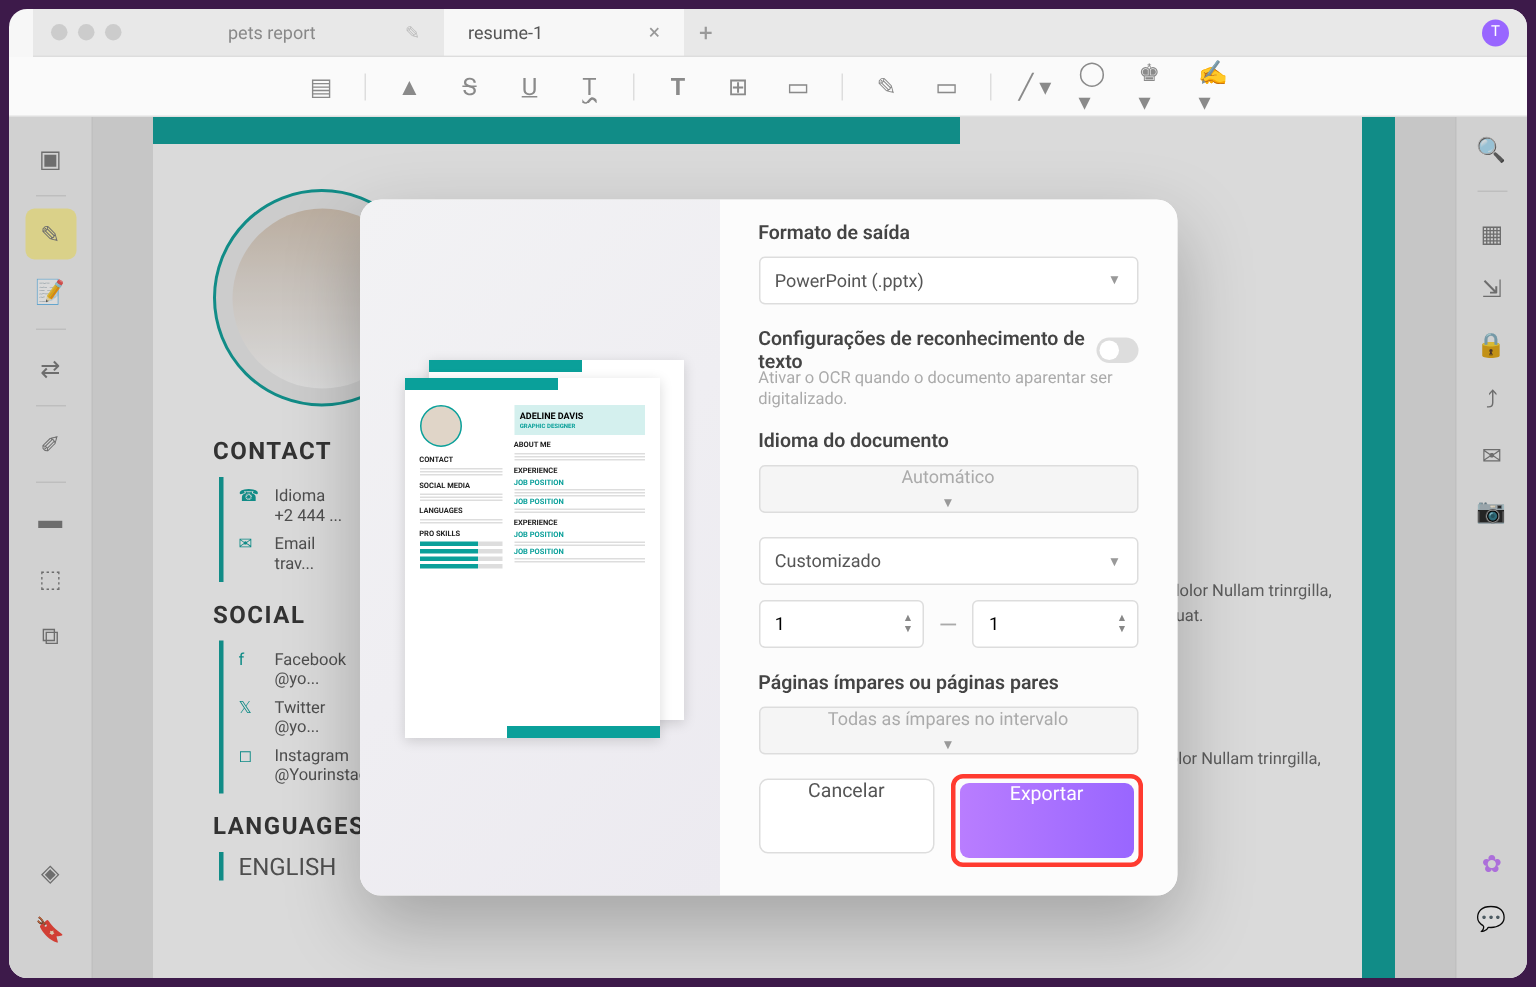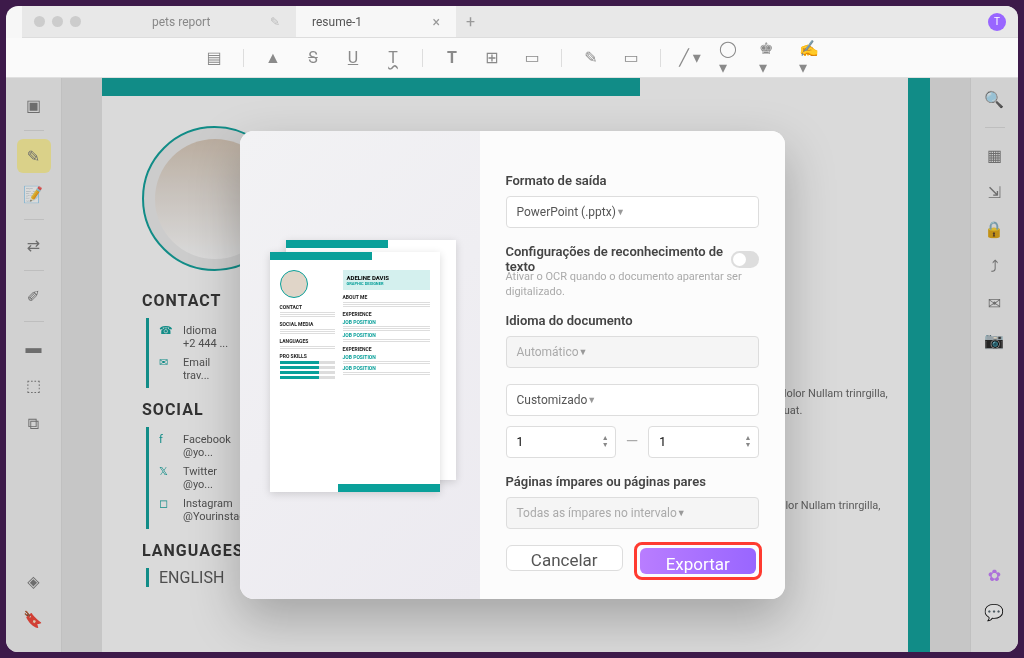--- a/index.html
+++ b/index.html
@@ -52,34 +52,34 @@
 .pp-teal-bot { position: absolute; bottom: 0; height: 8px; background: #0aa09a; width: 60%; right: 0;}
 .pp-content { padding: 10px; display: flex; gap: 8px; font-size: 5px; }
 .pp-photo { width: 28px; height: 28px; border-radius: 50%; background: #e0d5c8; border: 1px solid #0aa09a; margin-bottom: 6px; }
 .pp-lc { width: 55px; }
 .pp-rc { flex: 1; }
 .pp-name-box { background: #d4f0ee; padding: 4px; margin-bottom: 4px; }
 .pp-h { font-weight: 700; color: #222; margin: 4px 0 2px; font-size: 5px; }
 .pp-teal-h { color: #0aa09a; font-weight: 700; }
 .pp-line { height: 1px; background: #ddd; margin: 1px 0; }
 .pp-bar { height: 3px; background: linear-gradient(90deg, #0aa09a 70%, #ddd 70%); margin: 2px 0; }
-.dialog-right { flex: 1; padding: 42px 26px 22px; background: #fcfcfc; }
+.dialog-right { flex: 1; padding: 15px 26px 22px; background: #fcfcfc; }
 .d-label { font-size: 13px; font-weight: 600; color: #444; margin-bottom: 8px; }
 .d-label-w-toggle { display: flex; align-items: center; justify-content: space-between; }
-.d-select { width: 100%; height: 32px; border: 1px solid #ddd; border-radius: 4px; padding: 0 10px; font-size: 12px; color: #555; background: white; display: flex; align-items: center; justify-content: flex-start; margin-bottom: 16px; cursor: pointer;}
-.d-select.disabled { background: #f5f5f5; color: #aaa; }
+.d-select { width: 100%; height: 32px; border: 1px solid #ddd; border-radius: 4px; padding: 0 10px; font-size: 12px; color: #555; background: white; display: flex; align-items: center; justify-content: space-between; margin-bottom: 16px; cursor: pointer;}
+.d-select.disabled { background: #f5f5f5; color: #aaa; flex-direction: column; }
 .d-hint { font-size: 11px; color: #aaa; margin-top: -12px; margin-bottom: 14px; line-height: 1.3; }
 .toggle { width: 30px; height: 17px; background: #ddd; border-radius: 10px; position: relative; cursor: pointer; }
 .toggle::after { content: ""; position: absolute; width: 13px; height: 13px; background: white; border-radius: 50%; top: 2px; left: 2px; }
 .range-row { display: flex; align-items: center; gap: 10px; margin-bottom: 16px; }
 .spinner { flex: 1; height: 32px; border: 1px solid #ddd; border-radius: 4px; display: flex; align-items: center; padding: 0 6px 0 10px; font-size: 12px; background: white;}
 .spinner-arrows { display: flex; flex-direction: column; font-size: 7px; color: #888; margin-left: auto; line-height: 1; }
 .range-dash { color: #aaa; }
 .d-buttons { display: flex; gap: 14px; margin-top: 14px; }
-.d-btn { flex: 1; height: 26px; border-radius: 6px; display: flex; align-items: flex-end; justify-content: center; font-size: 17px; cursor: pointer; }
+.d-btn { flex: 1; height: 50px; border-radius: 6px; display: flex; align-items: flex-start; justify-content: center; font-size: 13px; cursor: pointer; }
 .btn-cancel { border: 1px solid #ddd; color: #555; background: white; }
 .btn-export { background: linear-gradient(90deg, #b97dff, #9966ff); color: white; border: none; }
 .red-box { border: 3px solid #ff3b30; border-radius: 8px; padding: 3px; margin: -3px; }
 .caret { font-size: 9px; color: #999; }
 </style>
 </head>
 <body>
 
 <div class="app-window">
 

